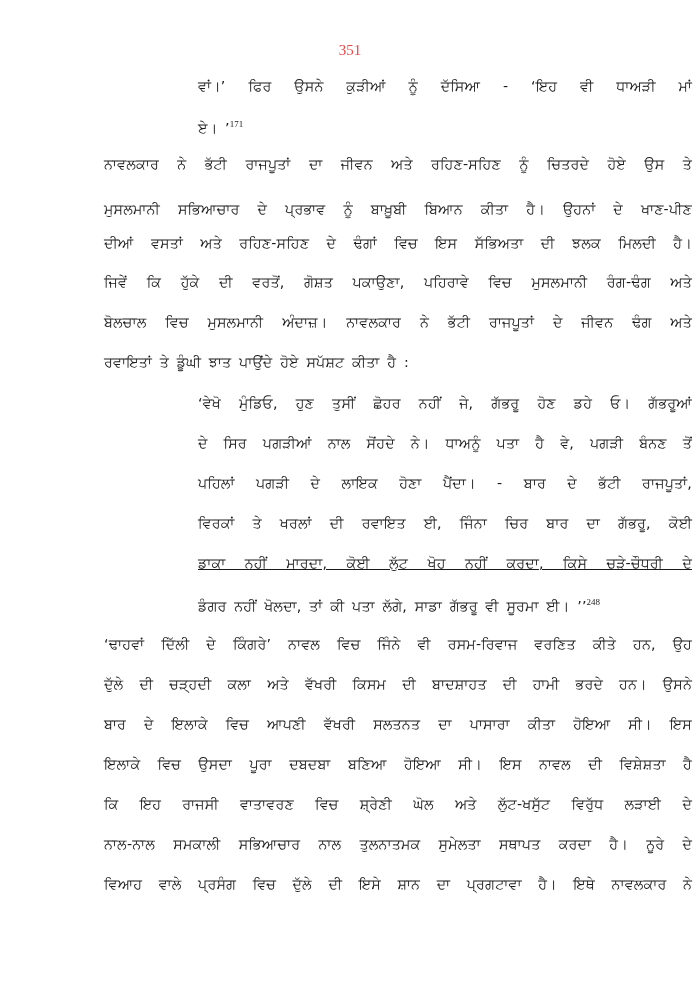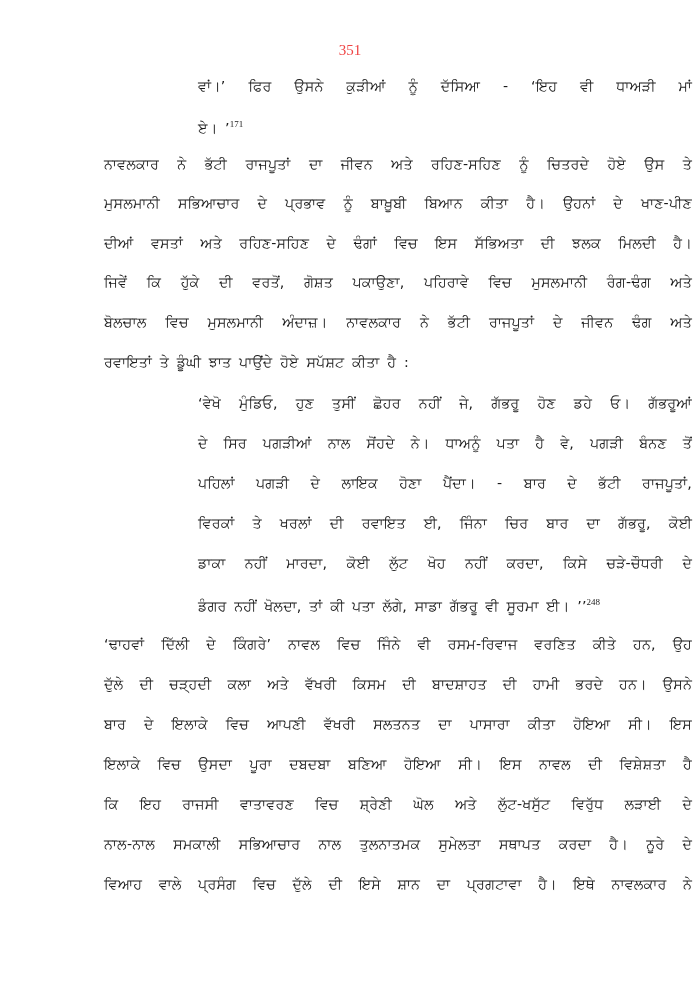--- a/index.html
+++ b/index.html
@@ -59,33 +59,33 @@
 
 <div>
   <div class="line indent justify-quote" style="top:76px;">ਵਾਂ।’ ਫਿਰ ਉਸਨੇ ਕੁੜੀਆਂ ਨੂੰ ਦੱਸਿਆ - ‘ਇਹ ਵੀ ਧਾਅੜੀ ਮਾਂ</div>
   <div class="line indent" style="top:114px;">
     <span>ਏ। ’</span><sup class="fn">171</sup>
   </div>
 </div>
 
 <div>
   <div class="line full justify-full" style="top:154px;">ਨਾਵਲਕਾਰ ਨੇ ਭੱਟੀ ਰਾਜਪੂਤਾਂ ਦਾ ਜੀਵਨ ਅਤੇ ਰਹਿਣ-ਸਹਿਣ ਨੂੰ ਚਿਤਰਦੇ ਹੋਏ ਉਸ ਤੇ</div>
-  <div class="line full justify-full" style="top:193px;">ਮੁਸਲਮਾਨੀ ਸਭਿਆਚਾਰ ਦੇ ਪ੍ਰਭਾਵ ਨੂੰ ਬਾਖ਼ੂਬੀ ਬਿਆਨ ਕੀਤਾ ਹੈ। ਉਹਨਾਂ ਦੇ ਖਾਣ-ਪੀਣ</div>
+  <div class="line full justify-full" style="top:199px;">ਮੁਸਲਮਾਨੀ ਸਭਿਆਚਾਰ ਦੇ ਪ੍ਰਭਾਵ ਨੂੰ ਬਾਖ਼ੂਬੀ ਬਿਆਨ ਕੀਤਾ ਹੈ। ਉਹਨਾਂ ਦੇ ਖਾਣ-ਪੀਣ</div>
   <div class="line full justify-full" style="top:233px;">ਦੀਆਂ ਵਸਤਾਂ ਅਤੇ ਰਹਿਣ-ਸਹਿਣ ਦੇ ਢੰਗਾਂ ਵਿਚ ਇਸ ਸੱਭਿਅਤਾ ਦੀ ਝਲਕ ਮਿਲਦੀ ਹੈ।</div>
   <div class="line full justify-full" style="top:272px;">ਜਿਵੇਂ ਕਿ ਹੁੱਕੇ ਦੀ ਵਰਤੋਂ, ਗੋਸ਼ਤ ਪਕਾਉਣਾ, ਪਹਿਰਾਵੇ ਵਿਚ ਮੁਸਲਮਾਨੀ ਰੰਗ-ਢੰਗ ਅਤੇ</div>
   <div class="line full justify-full" style="top:312px;">ਬੋਲਚਾਲ ਵਿਚ ਮੁਸਲਮਾਨੀ ਅੰਦਾਜ਼। ਨਾਵਲਕਾਰ ਨੇ ਭੱਟੀ ਰਾਜਪੂਤਾਂ ਦੇ ਜੀਵਨ ਢੰਗ ਅਤੇ</div>
   <div class="line full" style="top:352px;">ਰਵਾਇਤਾਂ ਤੇ ਡੂੰਘੀ ਝਾਤ ਪਾਉਂਦੇ ਹੋਏ ਸਪੱਸ਼ਟ ਕੀਤਾ ਹੈ :</div>
 </div>
 
 <div>
   <div class="line indent justify-quote" style="top:393px;">‘ਵੇਖੋ ਮੁੰਡਿਓ, ਹੁਣ ਤੁਸੀਂ ਛੋਹਰ ਨਹੀਂ ਜੇ, ਗੱਭਰੂ ਹੋਣ ਡਹੇ ਓ। ਗੱਭਰੂਆਂ</div>
   <div class="line indent justify-quote" style="top:433px;">ਦੇ ਸਿਰ ਪਗੜੀਆਂ ਨਾਲ ਸੋਂਹਦੇ ਨੇ। ਧਾਅਨੂੰ ਪਤਾ ਹੈ ਵੇ, ਪਗੜੀ ਬੰਨਣ ਤੋਂ</div>
   <div class="line indent justify-quote" style="top:473px;">ਪਹਿਲਾਂ ਪਗੜੀ ਦੇ ਲਾਇਕ ਹੋਣਾ ਪੈਂਦਾ। - ਬਾਰ ਦੇ ਭੱਟੀ ਰਾਜਪੂਤਾਂ,</div>
   <div class="line indent justify-quote" style="top:513px;">ਵਿਰਕਾਂ ਤੇ ਖਰਲਾਂ ਦੀ ਰਵਾਇਤ ਈ, ਜਿੰਨਾ ਚਿਰ ਬਾਰ ਦਾ ਗੱਭਰੂ, ਕੋਈ</div>
-  <div class="line indent justify-quote" style="top:553px;">ਡਾਕਾ ਨਹੀਂ ਮਾਰਦਾ, ਕੋਈ ਲੁੱਟ ਖੋਹ ਨਹੀਂ ਕਰਦਾ, ਕਿਸੇ ਚੜੇ-ਚੌਧਰੀ ਦੇ</div>
+  <div class="line indent justify-quote" style="top:553px;text-decoration:underline;">ਡਾਕਾ ਨਹੀਂ ਮਾਰਦਾ, ਕੋਈ ਲੁੱਟ ਖੋਹ ਨਹੀਂ ਕਰਦਾ, ਕਿਸੇ ਚੜੇ-ਚੌਧਰੀ ਦੇ</div>
   <div class="line indent" style="top:592px;">
     <span>ਡੰਗਰ ਨਹੀਂ ਖੋਲਦਾ, ਤਾਂ ਕੀ ਪਤਾ ਲੱਗੇ, ਸਾਡਾ ਗੱਭਰੂ ਵੀ ਸੂਰਮਾ ਈ। ’’</span><sup class="fn">248</sup>
   </div>
 </div>
 
 <div>
   <div class="line full justify-full" style="top:634px;">‘ਢਾਹਵਾਂ ਦਿੱਲੀ ਦੇ ਕਿੰਗਰੇ’ ਨਾਵਲ ਵਿਚ ਜਿੰਨੇ ਵੀ ਰਸਮ-ਰਿਵਾਜ ਵਰਣਿਤ ਕੀਤੇ ਹਨ, ਉਹ</div>
   <div class="line full justify-full" style="top:674px;">ਦੁੱਲੇ ਦੀ ਚੜ੍ਹਦੀ ਕਲਾ ਅਤੇ ਵੱਖਰੀ ਕਿਸਮ ਦੀ ਬਾਦਸ਼ਾਹਤ ਦੀ ਹਾਮੀ ਭਰਦੇ ਹਨ। ਉਸਨੇ</div>
   <div class="line full justify-full" style="top:714px;">ਬਾਰ ਦੇ ਇਲਾਕੇ ਵਿਚ ਆਪਣੀ ਵੱਖਰੀ ਸਲਤਨਤ ਦਾ ਪਾਸਾਰਾ ਕੀਤਾ ਹੋਇਆ ਸੀ। ਇਸ</div>
   <div class="line full justify-full" style="top:754px;">ਇਲਾਕੇ ਵਿਚ ਉਸਦਾ ਪੂਰਾ ਦਬਦਬਾ ਬਣਿਆ ਹੋਇਆ ਸੀ। ਇਸ ਨਾਵਲ ਦੀ ਵਿਸ਼ੇਸ਼ਤਾ ਹੈ</div>

